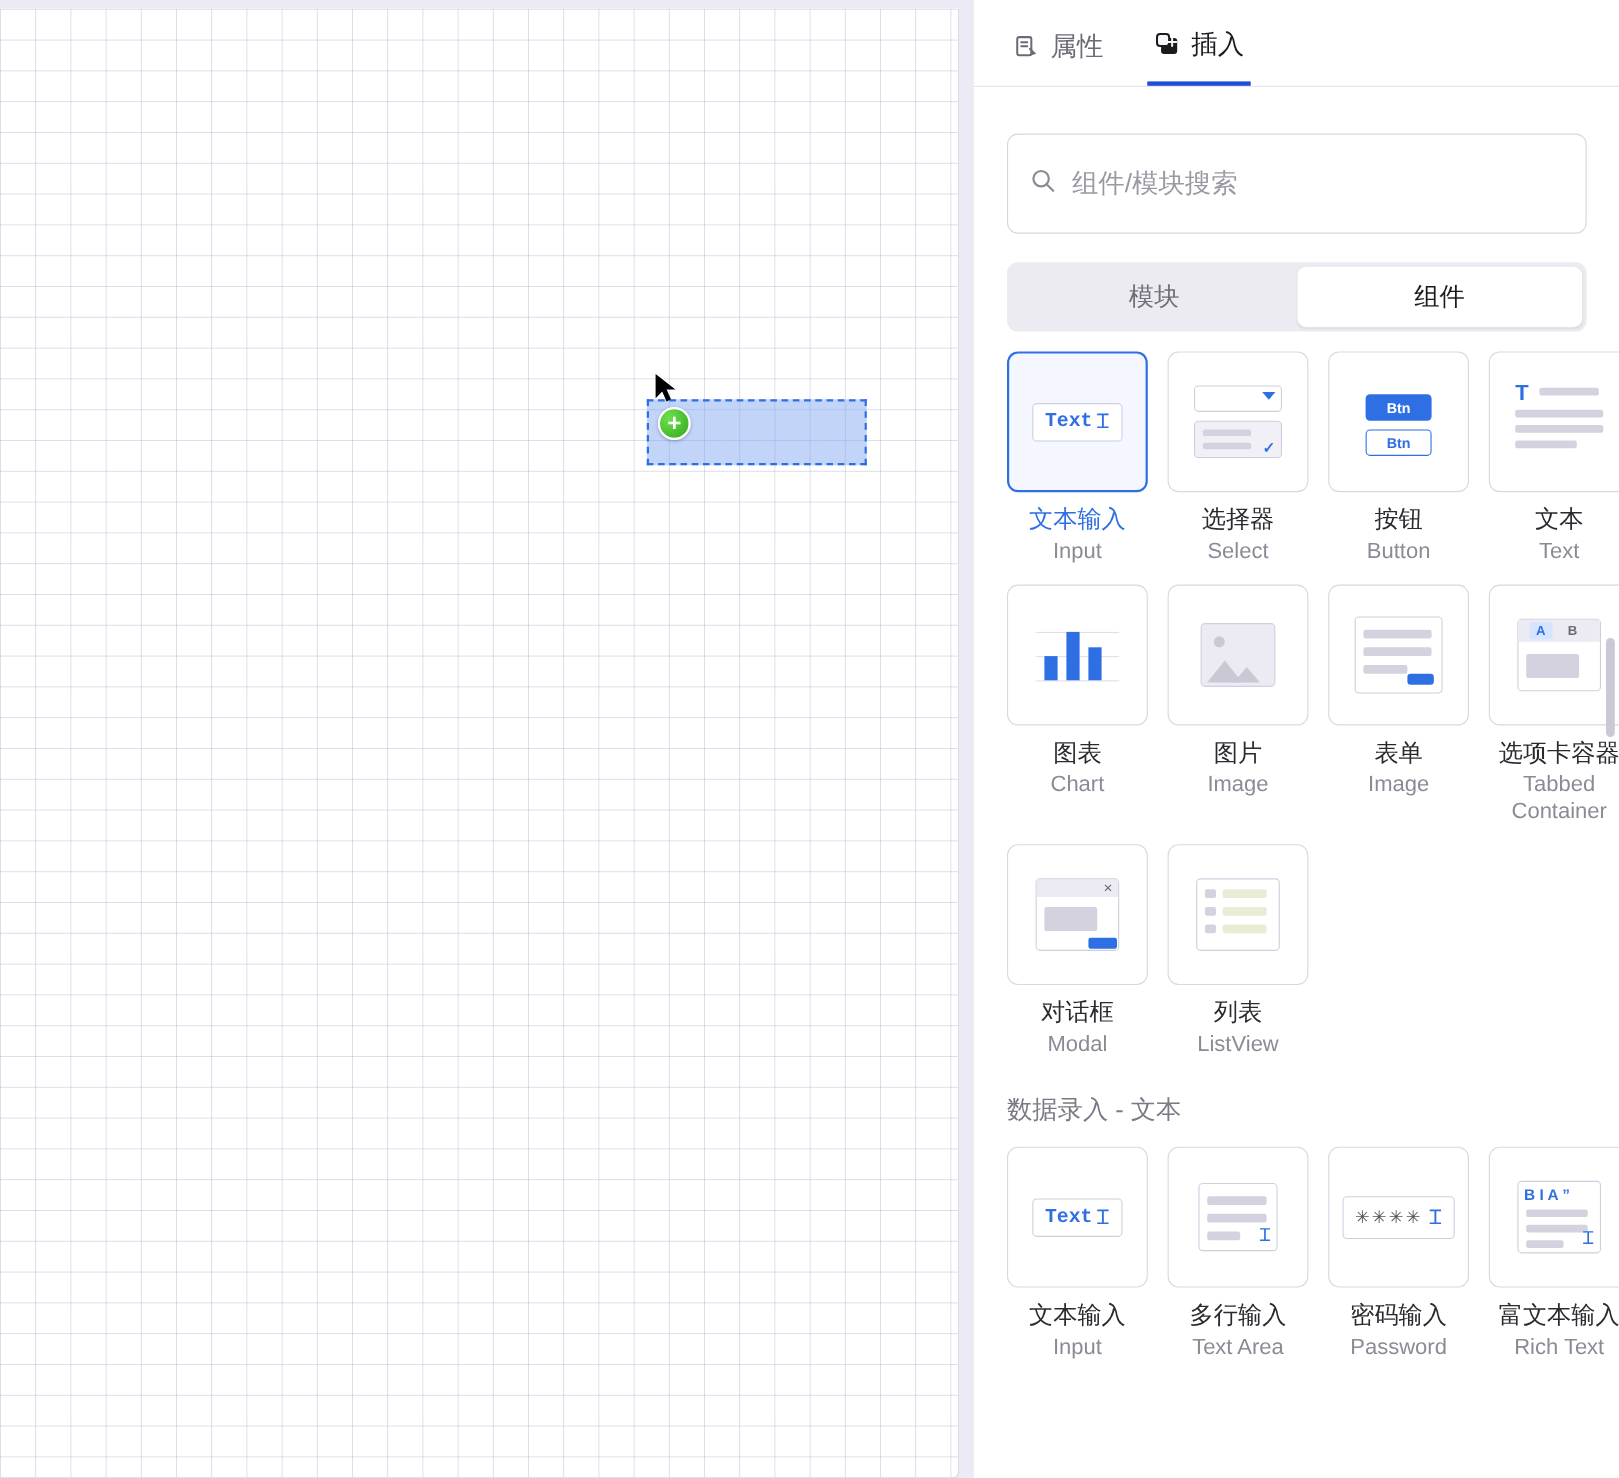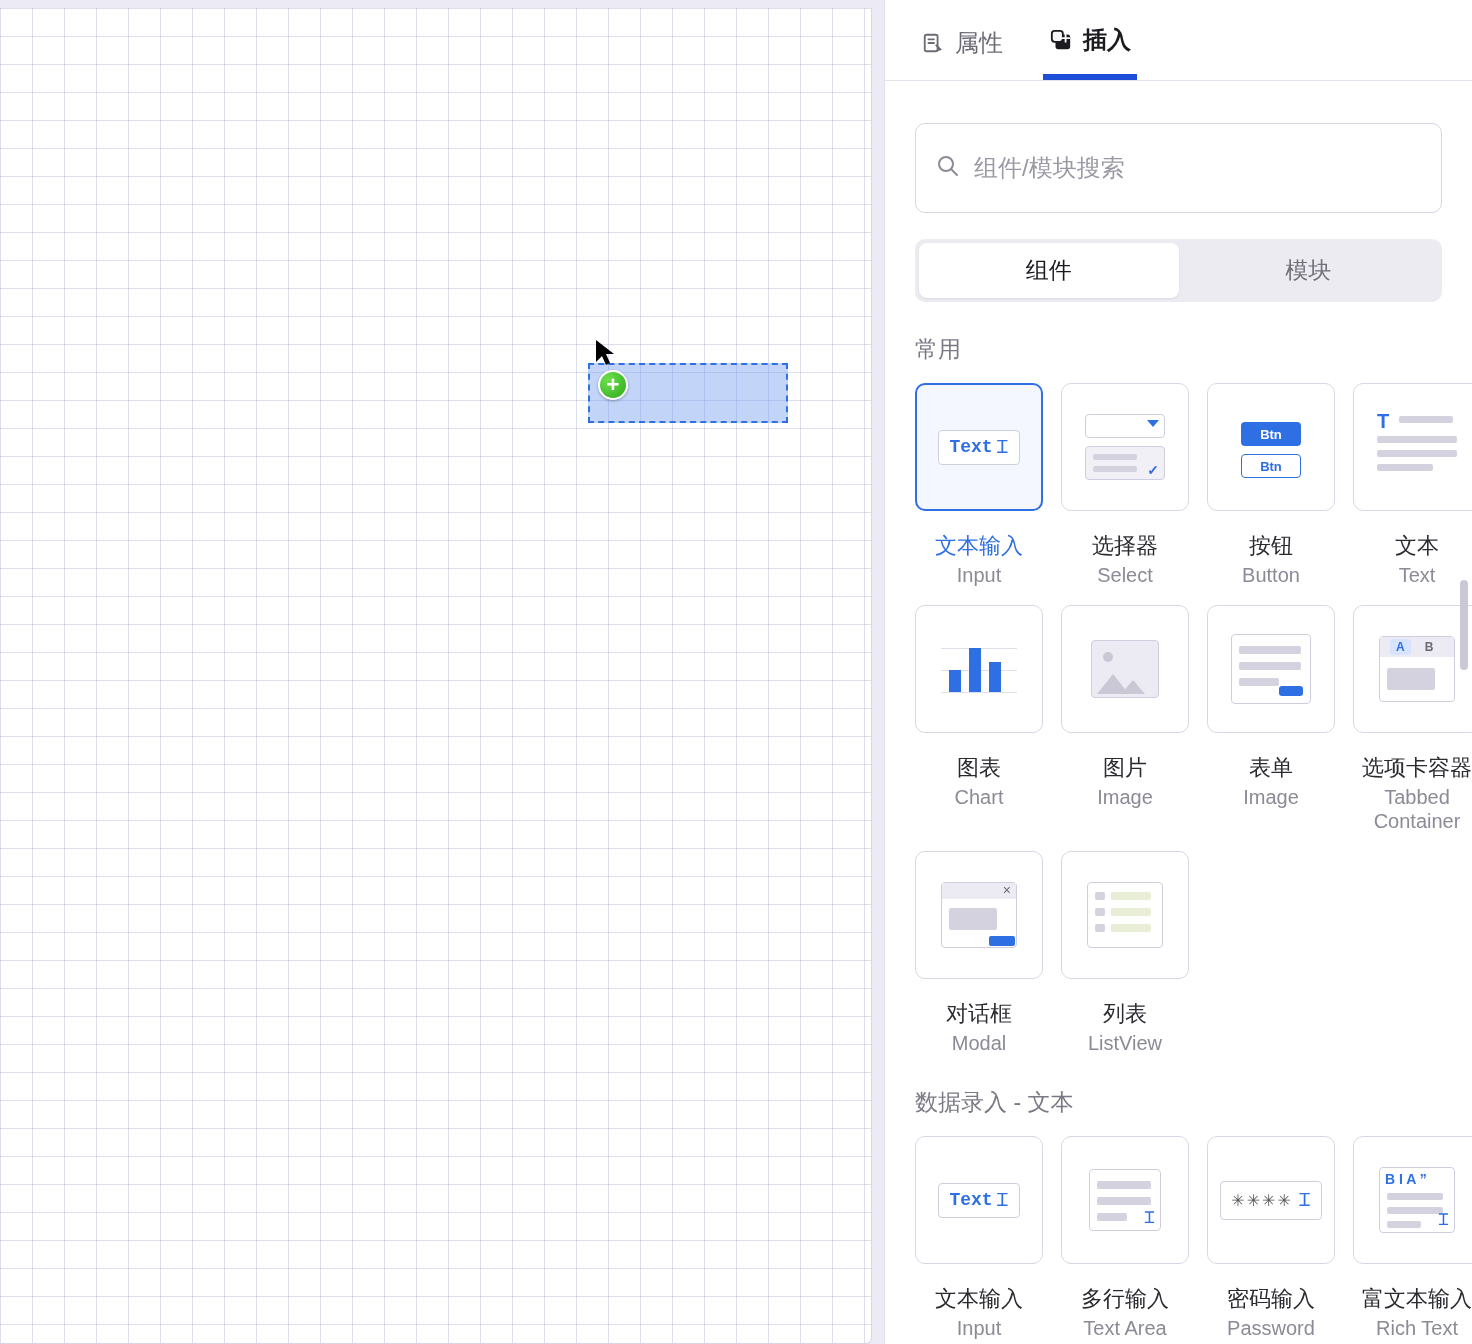--- a/index.html
+++ b/index.html
@@ -17,35 +17,35 @@
     border:2px dashed #2f6fe4; background:rgba(120,160,240,.45);}
   .cursor { position:absolute; left:594px; top:330px; }
   .cursor svg { display:block; }
   .plus-badge { position:absolute; left:598px; top:362px; width:30px; height:30px; border-radius:50%;
     background:radial-gradient(circle at 30% 30%, #6ee04e, #2fa81b); border:2px solid #fff; box-shadow:0 1px 3px rgba(0,0,0,.3);
     color:#fff; display:flex; align-items:center; justify-content:center; font-size:22px; font-weight:700;}
   
   .panel { width:588px; background:#ffffff; border-left:1px solid #e2e0ea; display:flex; flex-direction:column; position:relative;gap:16px;}
   .tabs { display:flex; gap:34px; padding:16px 0 0 30px; border-bottom:1px solid #e4e2ec;}
   .tab { display:flex; align-items:center; gap:10px; padding:8px 6px 18px; font-size:24px; color:#6b6b76; cursor:pointer;}
-  .tab.active { color:#1a1a1f; border-bottom:6px solid #1d4ed8;font-weight:bold;}
+  .tab.active { color:#1a1a1f; border-bottom:4px solid #1d4ed8;}
   .tab-ico { width:24px; height:24px; display:flex; align-items:center; justify-content:center;}
   .panel-body { padding:26px 30px 40px; overflow:auto;}
   .search { display:flex; align-items:center; gap:14px; border:1px solid #d8d6e2; background:#fff; border-radius:10px; padding:30px 20px;}
   .search input { border:none; outline:none; font-size:24px; flex:1; color:#333; background:transparent;}
   .search input::placeholder{ color:#9a99a5;}
   .seg { display:flex; margin-top:26px; background:#ecebf2; border-radius:10px; padding:4px;}
   .seg-btn { flex:1; text-align:center; padding:12px 0; font-size:23px; color:#717079; border-radius:8px; cursor:pointer;}
   .seg-btn.active { background:#fff; color:#1a1a1f; box-shadow:0 1px 2px rgba(0,0,0,.08);}
   .section-title { margin-top:32px; font-size:23px; color:#7a7985;}
   .grid { display:grid; grid-template-columns:repeat(4, 1fr); gap:18px 18px; margin-top:18px;}
   .item { display:flex; flex-direction:column; align-items:center; cursor:pointer;}
   .thumb { width:128px; height:128px; border:1px solid #d9d7e3; background:#fff; border-radius:10px; display:flex; align-items:center; justify-content:center; overflow:hidden;}
   .item.selected .thumb { border:2px solid #2f6fe4; background:#f4f7ff;}
-  .name-cn { margin-top:20px; font-size:22px; color:#2a2a30;}
+  .name-cn { margin-top:10px; font-size:22px; color:#2a2a30;}
   .item.selected .name-cn { color:#2f6fe4;}
   .name-en { margin-top:2px; font-size:20px; color:#8b8a96; text-align:center; line-height:1.2;}
   .scroll-ind { position:absolute; right:4px; top:580px; width:8px; height:90px; background:#c9c8d4; border-radius:4px;}
   
   .mini { width:96px; height:86px; position:relative;}
   .bar { position:absolute; background:#d3d2de; border-radius:2px;}
   .blue { background:#2f6fe4 !important; color:#fff;}
   .tbox { border:1px solid #cfcede; background:#fff; border-radius:4px;}
   .txtlabel { font-family:"Courier New",monospace; font-weight:700; color:#2f6fe4; font-size:18px;}
   .rtbold{font-weight:700;color:#2f6fe4;font-size:14px;}
@@ -99,25 +99,24 @@
         <span>
           <svg width="24" height="24" viewBox="0 0 24 24" fill="none" stroke="#8b8a96" stroke-width="2">
               <circle cx="10" cy="10" r="7"></circle>
               <path d="M21 21l-6-6" stroke-linecap="round"></path>
             </svg>
         </span>
         <input type="text" placeholder="组件/模块搜索" style="">
       </div>
 
       <div class="seg">
+        <div class="seg-btn">模块</div>
         <div class="seg-btn active">组件</div>
-        <div class="seg-btn">模块</div>
-      </div>
-
-      <div class="section-title">常用</div>
+      </div>
+
       <div class="grid">
 
         <div class="item selected">
           <div class="thumb">
               <div class="tbox" style="padding:6px 10px;display:flex;align-items:center;gap:4px;">
                 <span class="txtlabel">Text</span>
                 <span style="color:#2f6fe4;font-size:18px;">Ꮖ</span>
               </div>
             </div>
           <div class="name-cn">文本输入</div>

